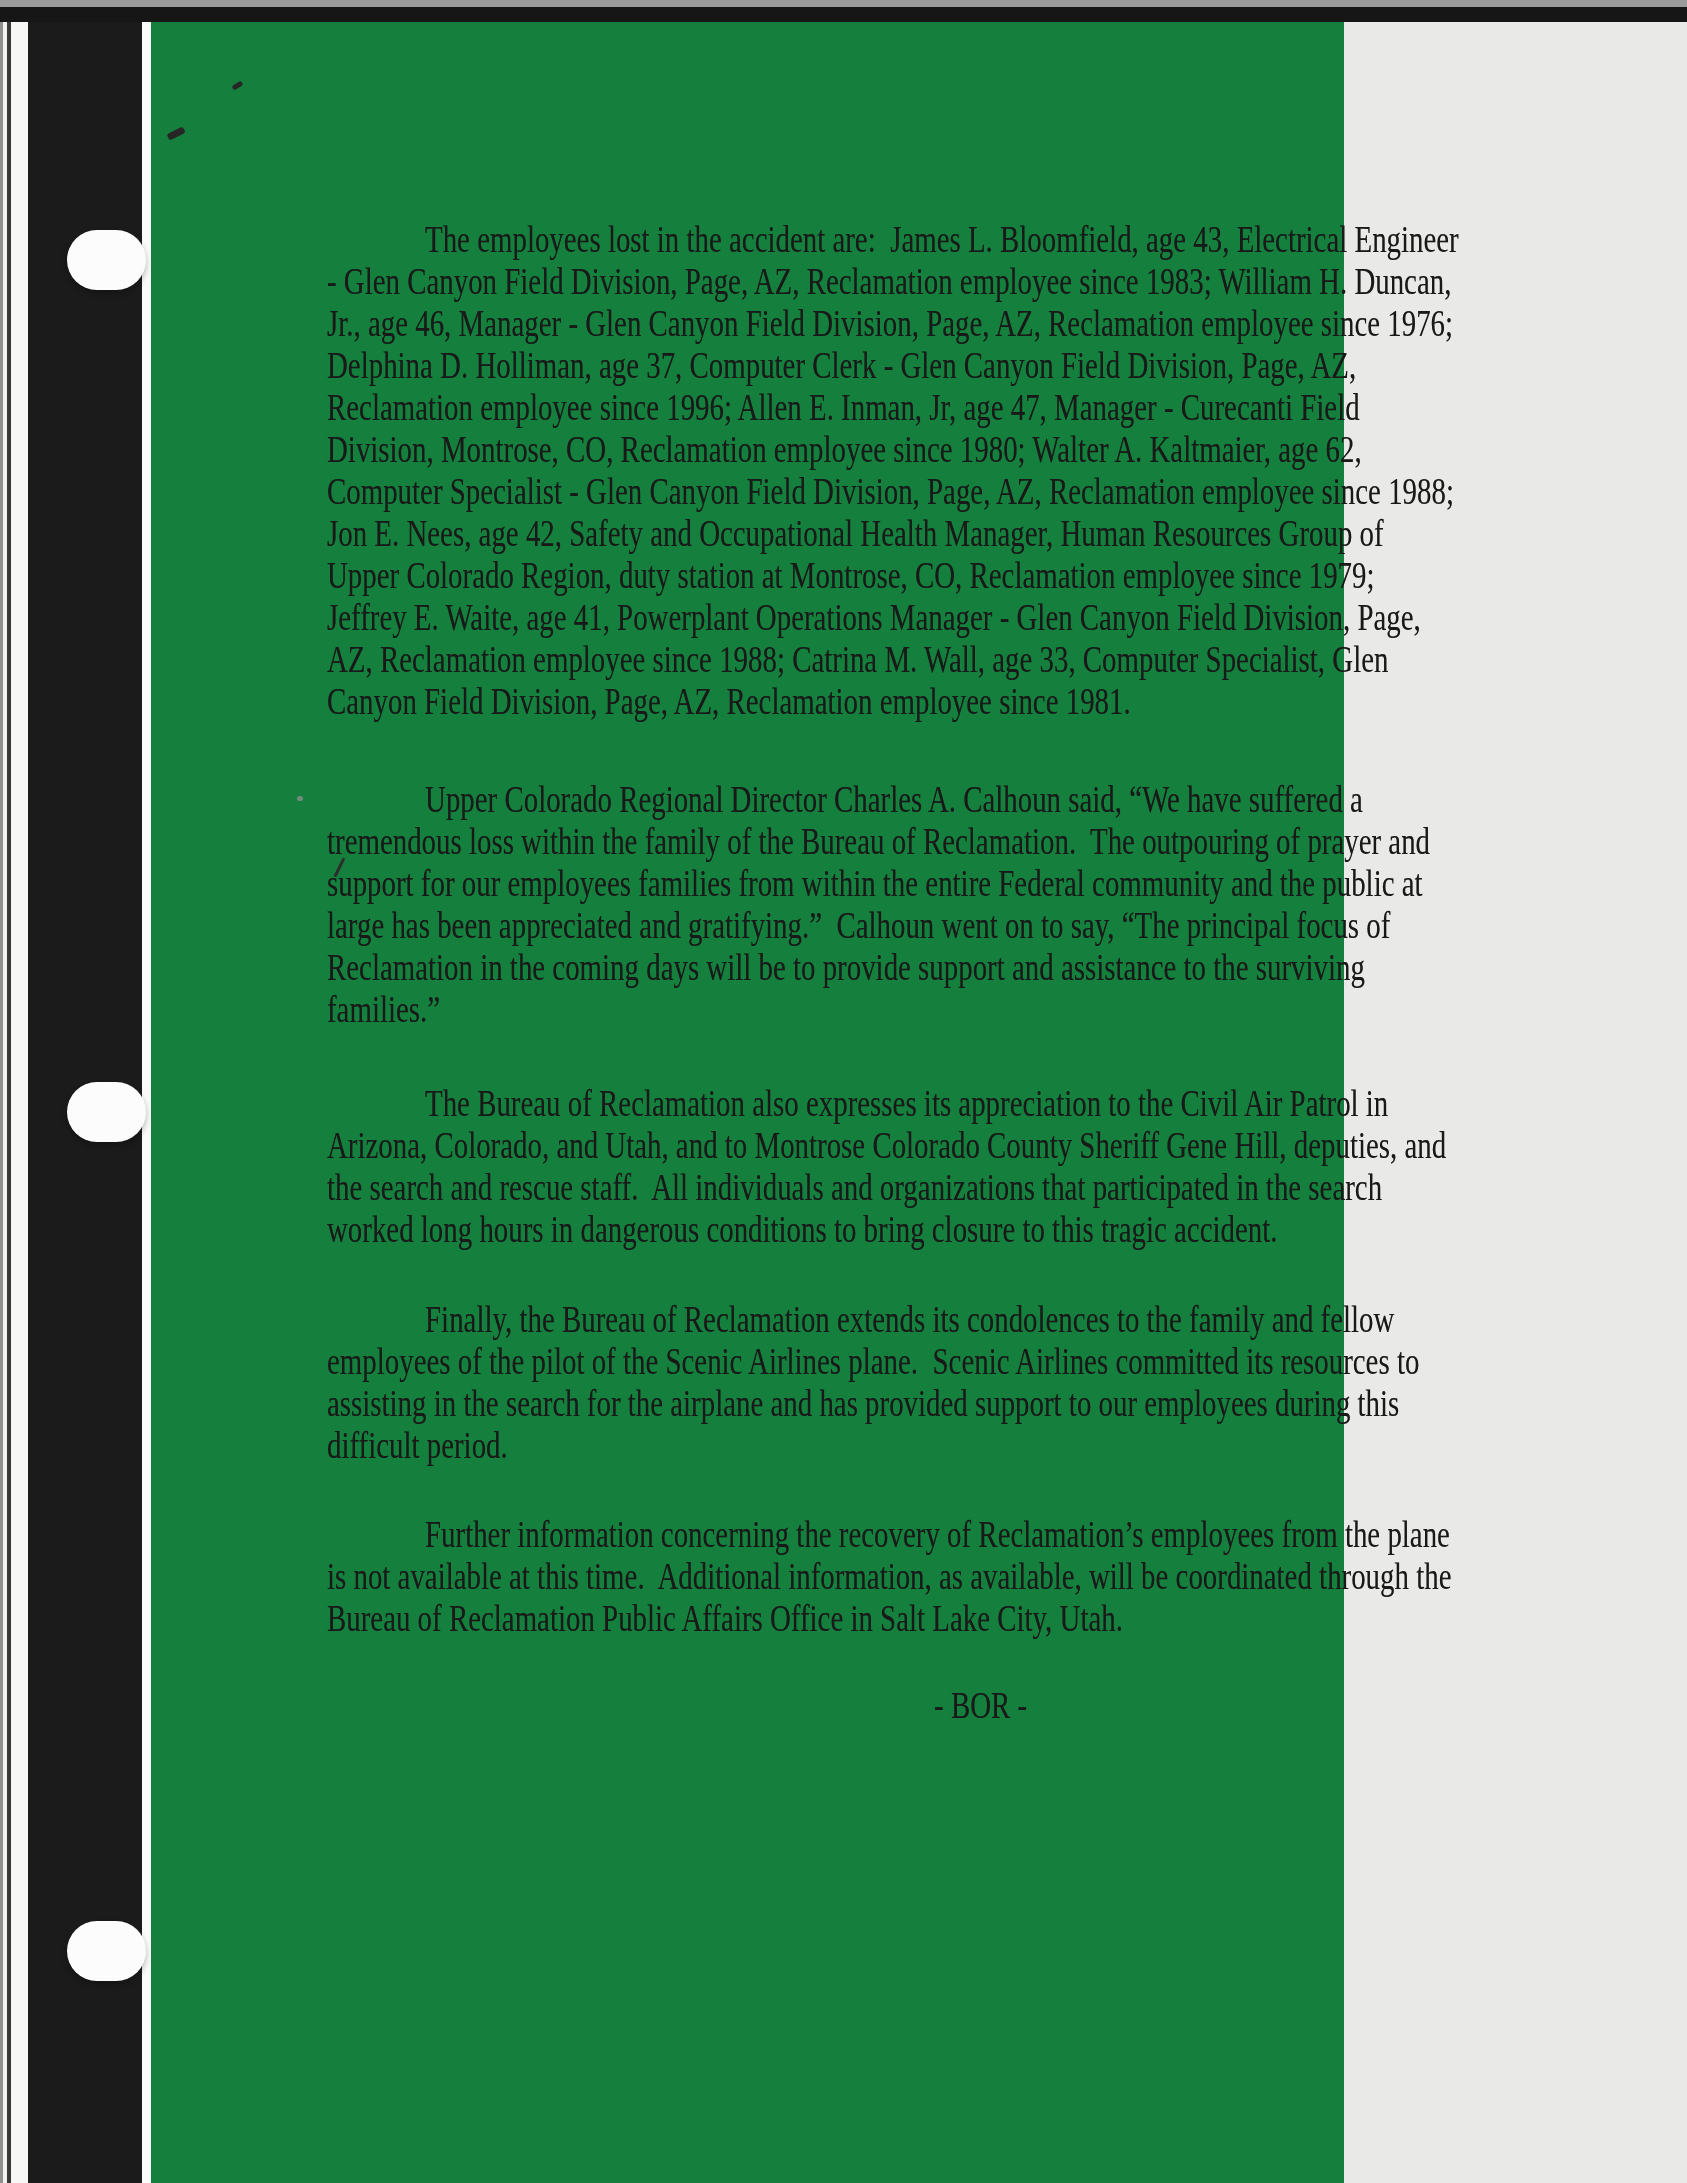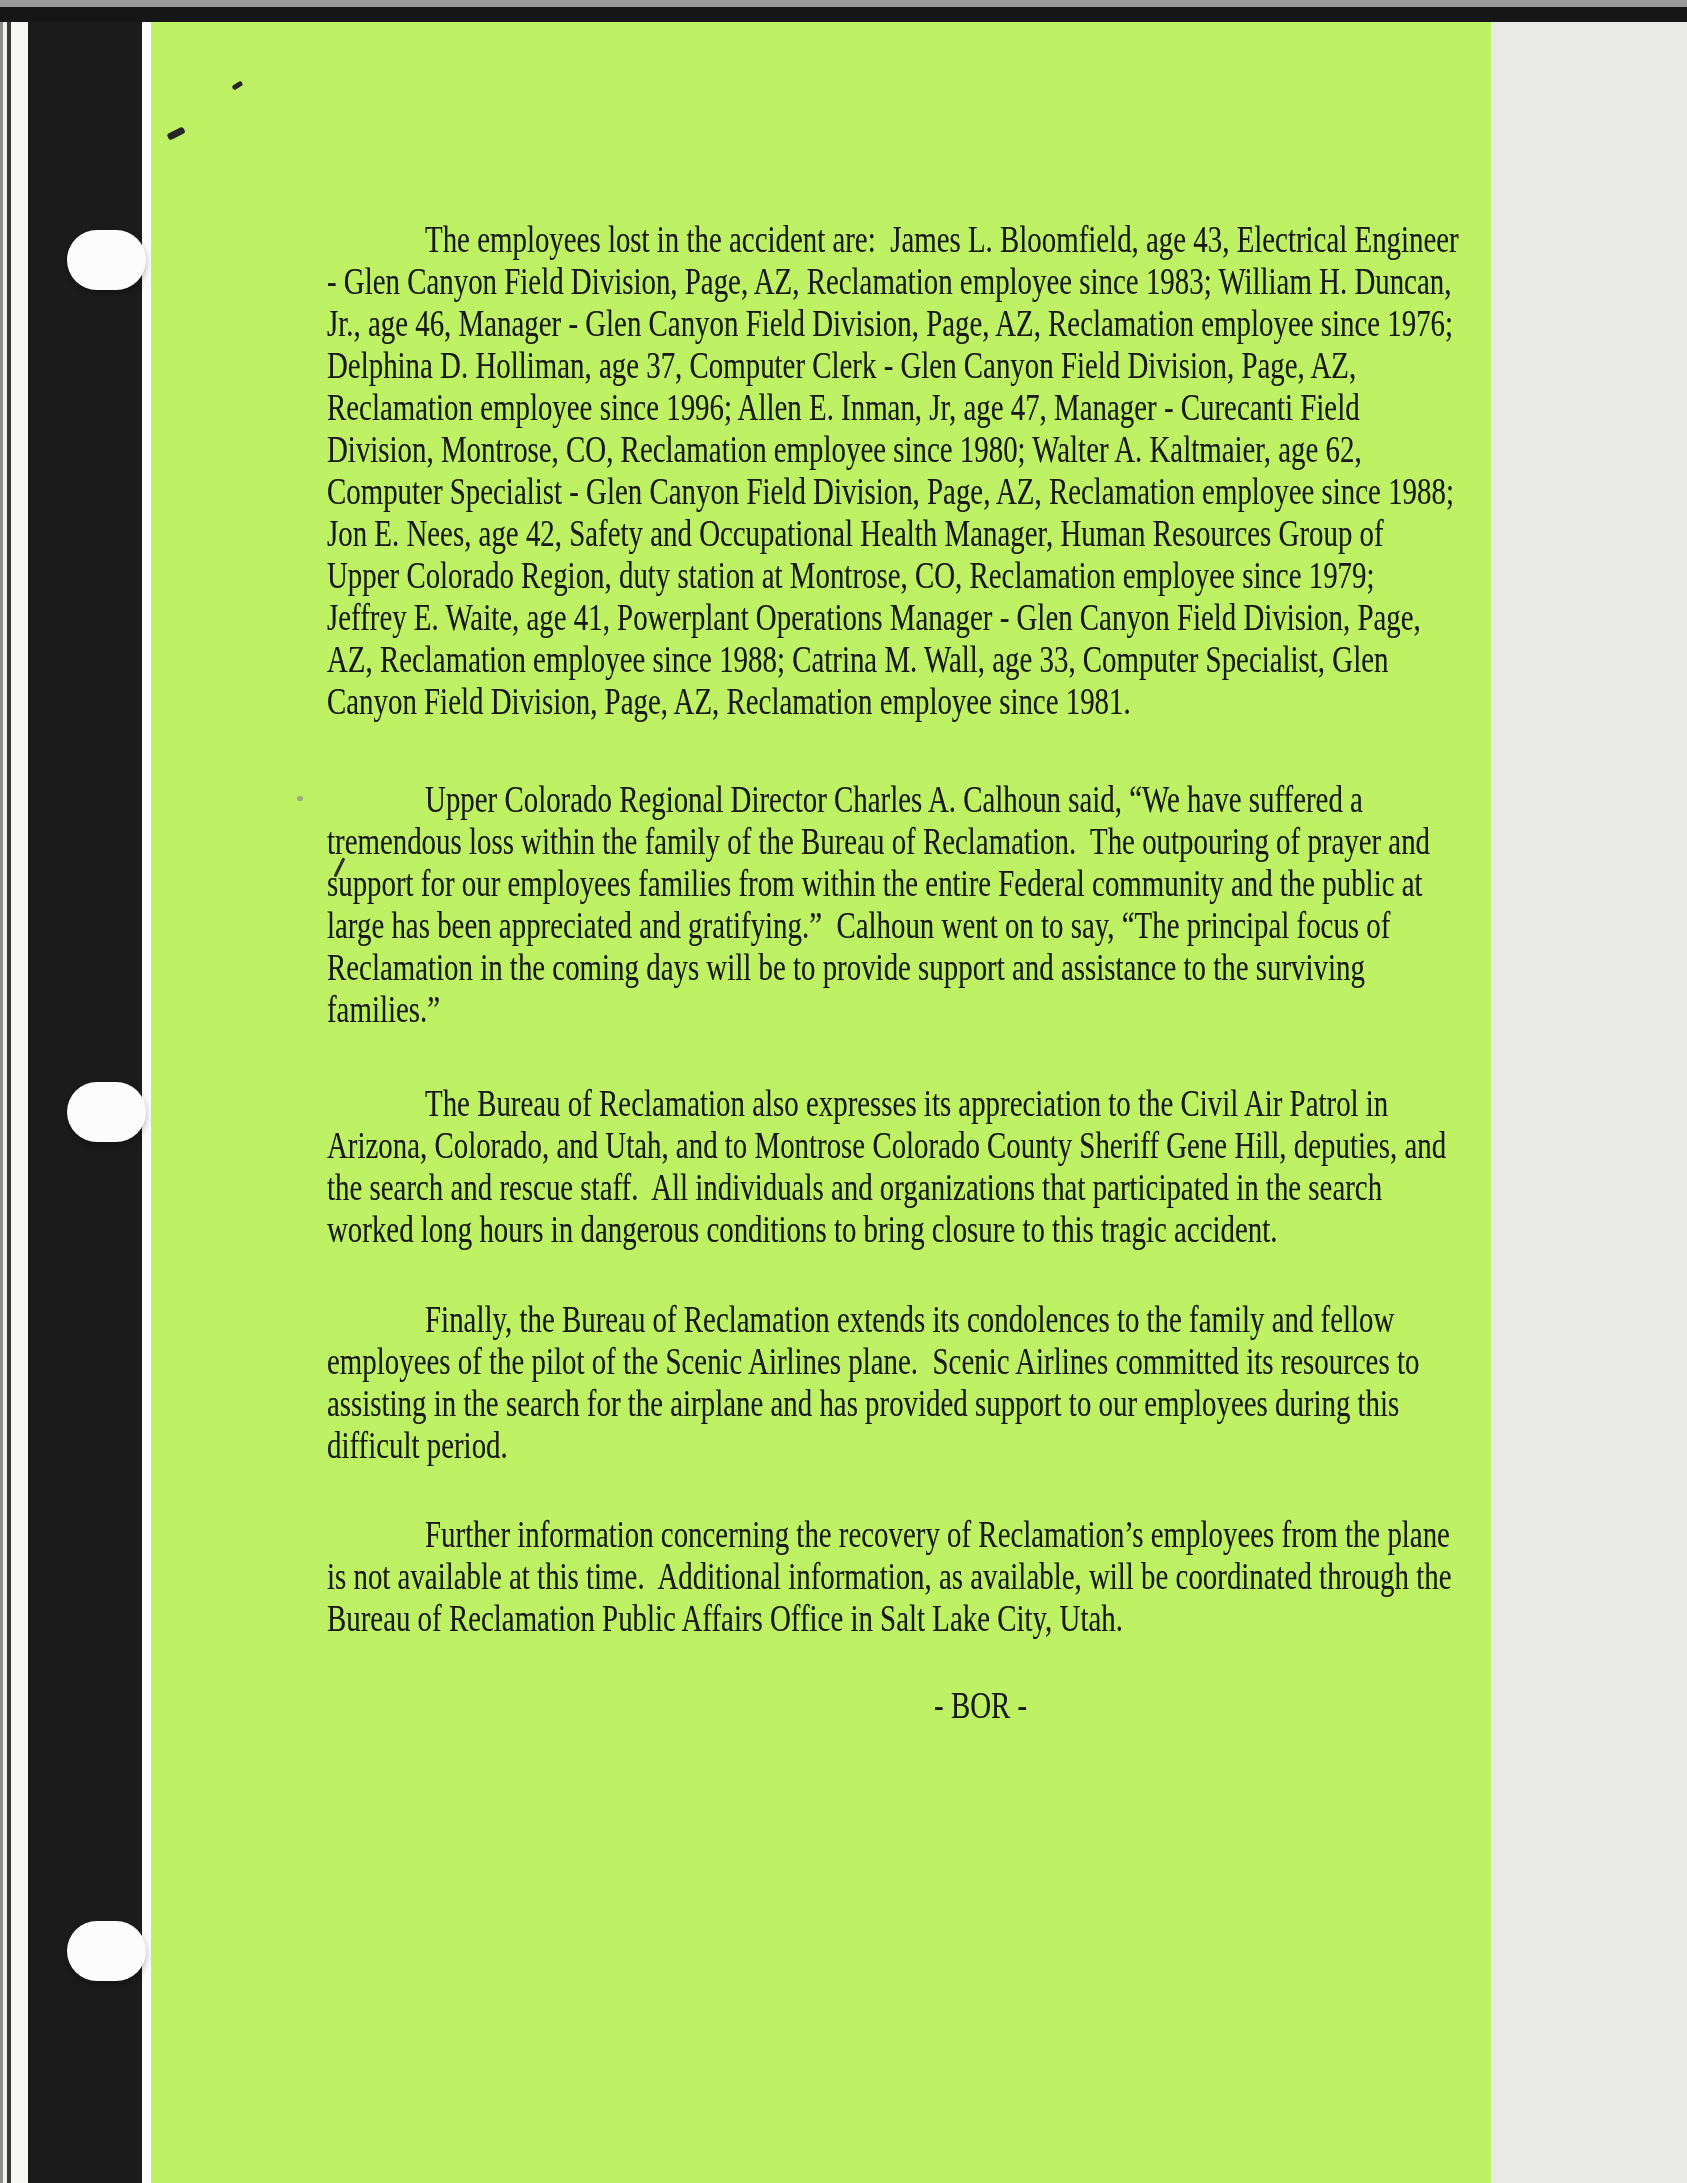--- a/index.html
+++ b/index.html
@@ -5,23 +5,23 @@
   html, body {
     margin: 0;
     padding: 0;
     width: 1687px;
     height: 2183px;
     background: #e9e9e7;
     overflow: hidden;
   }
   .scan-page {
     position: relative;
-    width: 1491px;
+    width: 1344px;
     height: 2183px;
-    background: #bef264;
+    background: #15803d;
     font-family: "Liberation Serif", serif;
     text-decoration: underline;
   }
   
   .edge-gray   { position: absolute; left: 0;   top: 0; width: 3.3px;  height: 2183px; background: #8f8f8f; }
   .edge-white1 { position: absolute; left: 3.3px; top: 0; width: 3.3px;  height: 2183px; background: #f2f2f0; }
   .edge-dark   { position: absolute; left: 6.6px;top: 0; width: 4.6px;  height: 2183px; background: #383838; }
   .edge-white2 { position: absolute; left: 11.2px;top: 0; width: 16.5px; height: 2183px; background: #f7f7f5; }
   
   .binding-strip {

